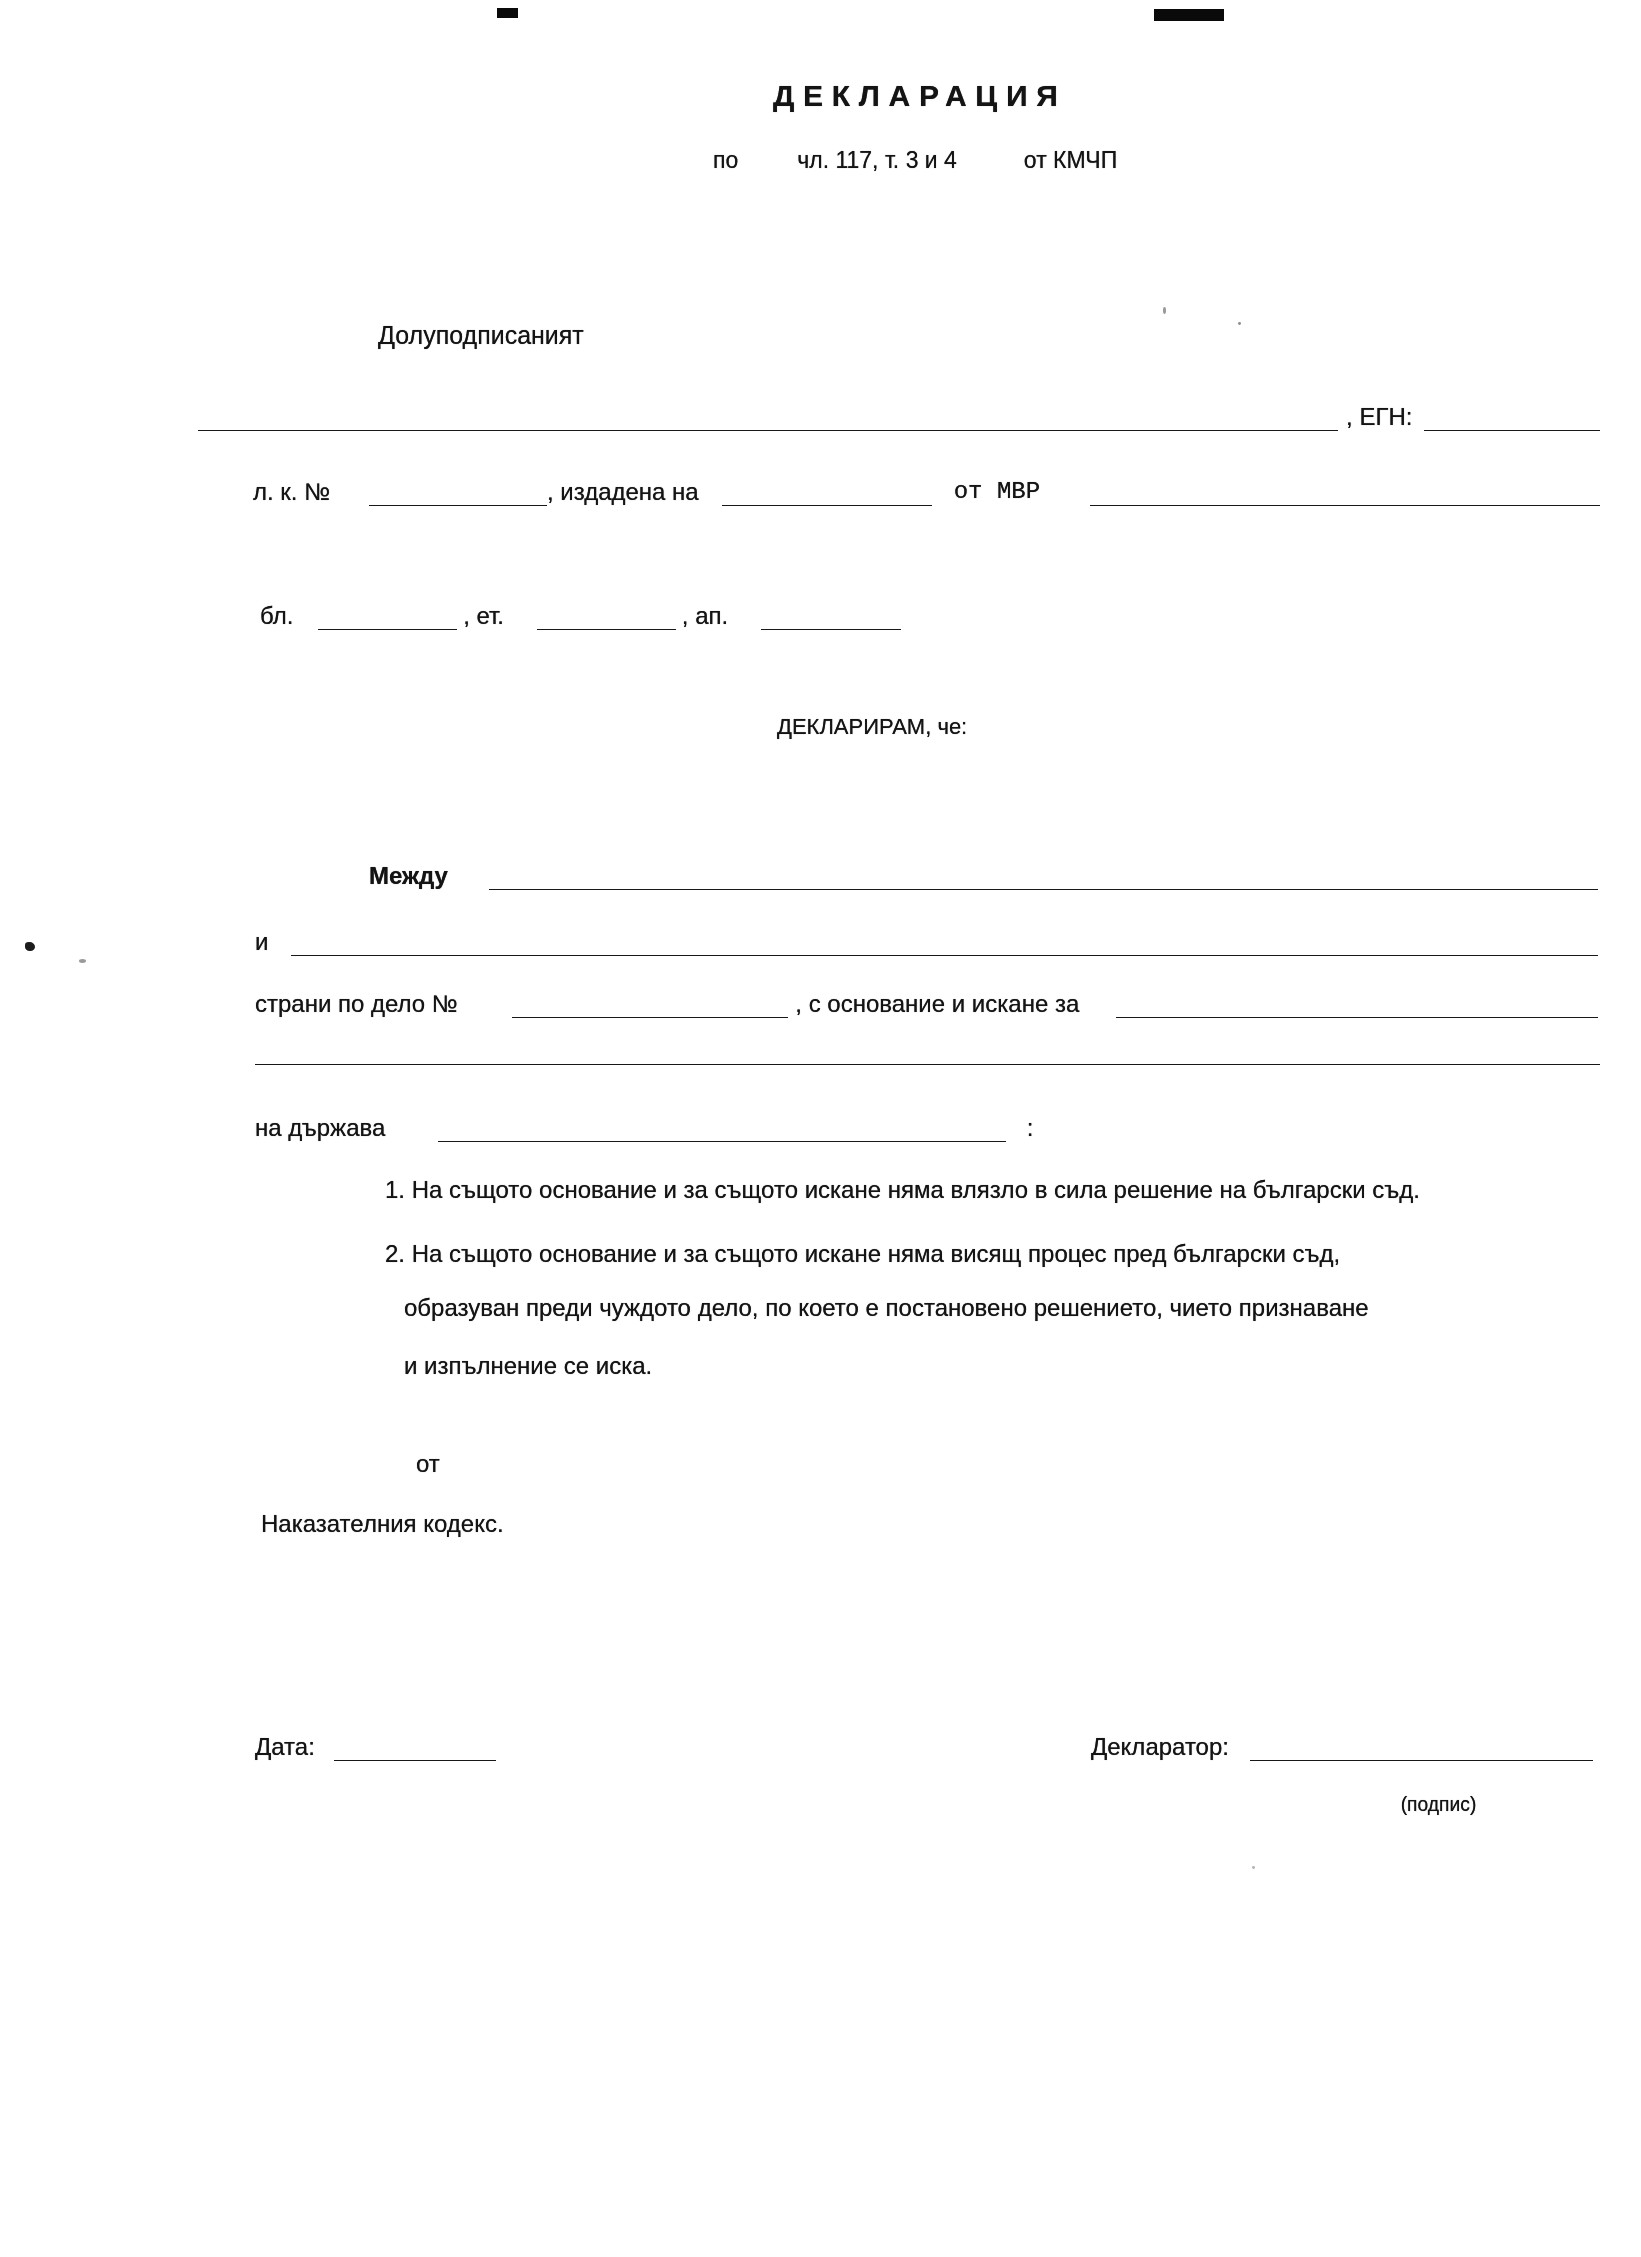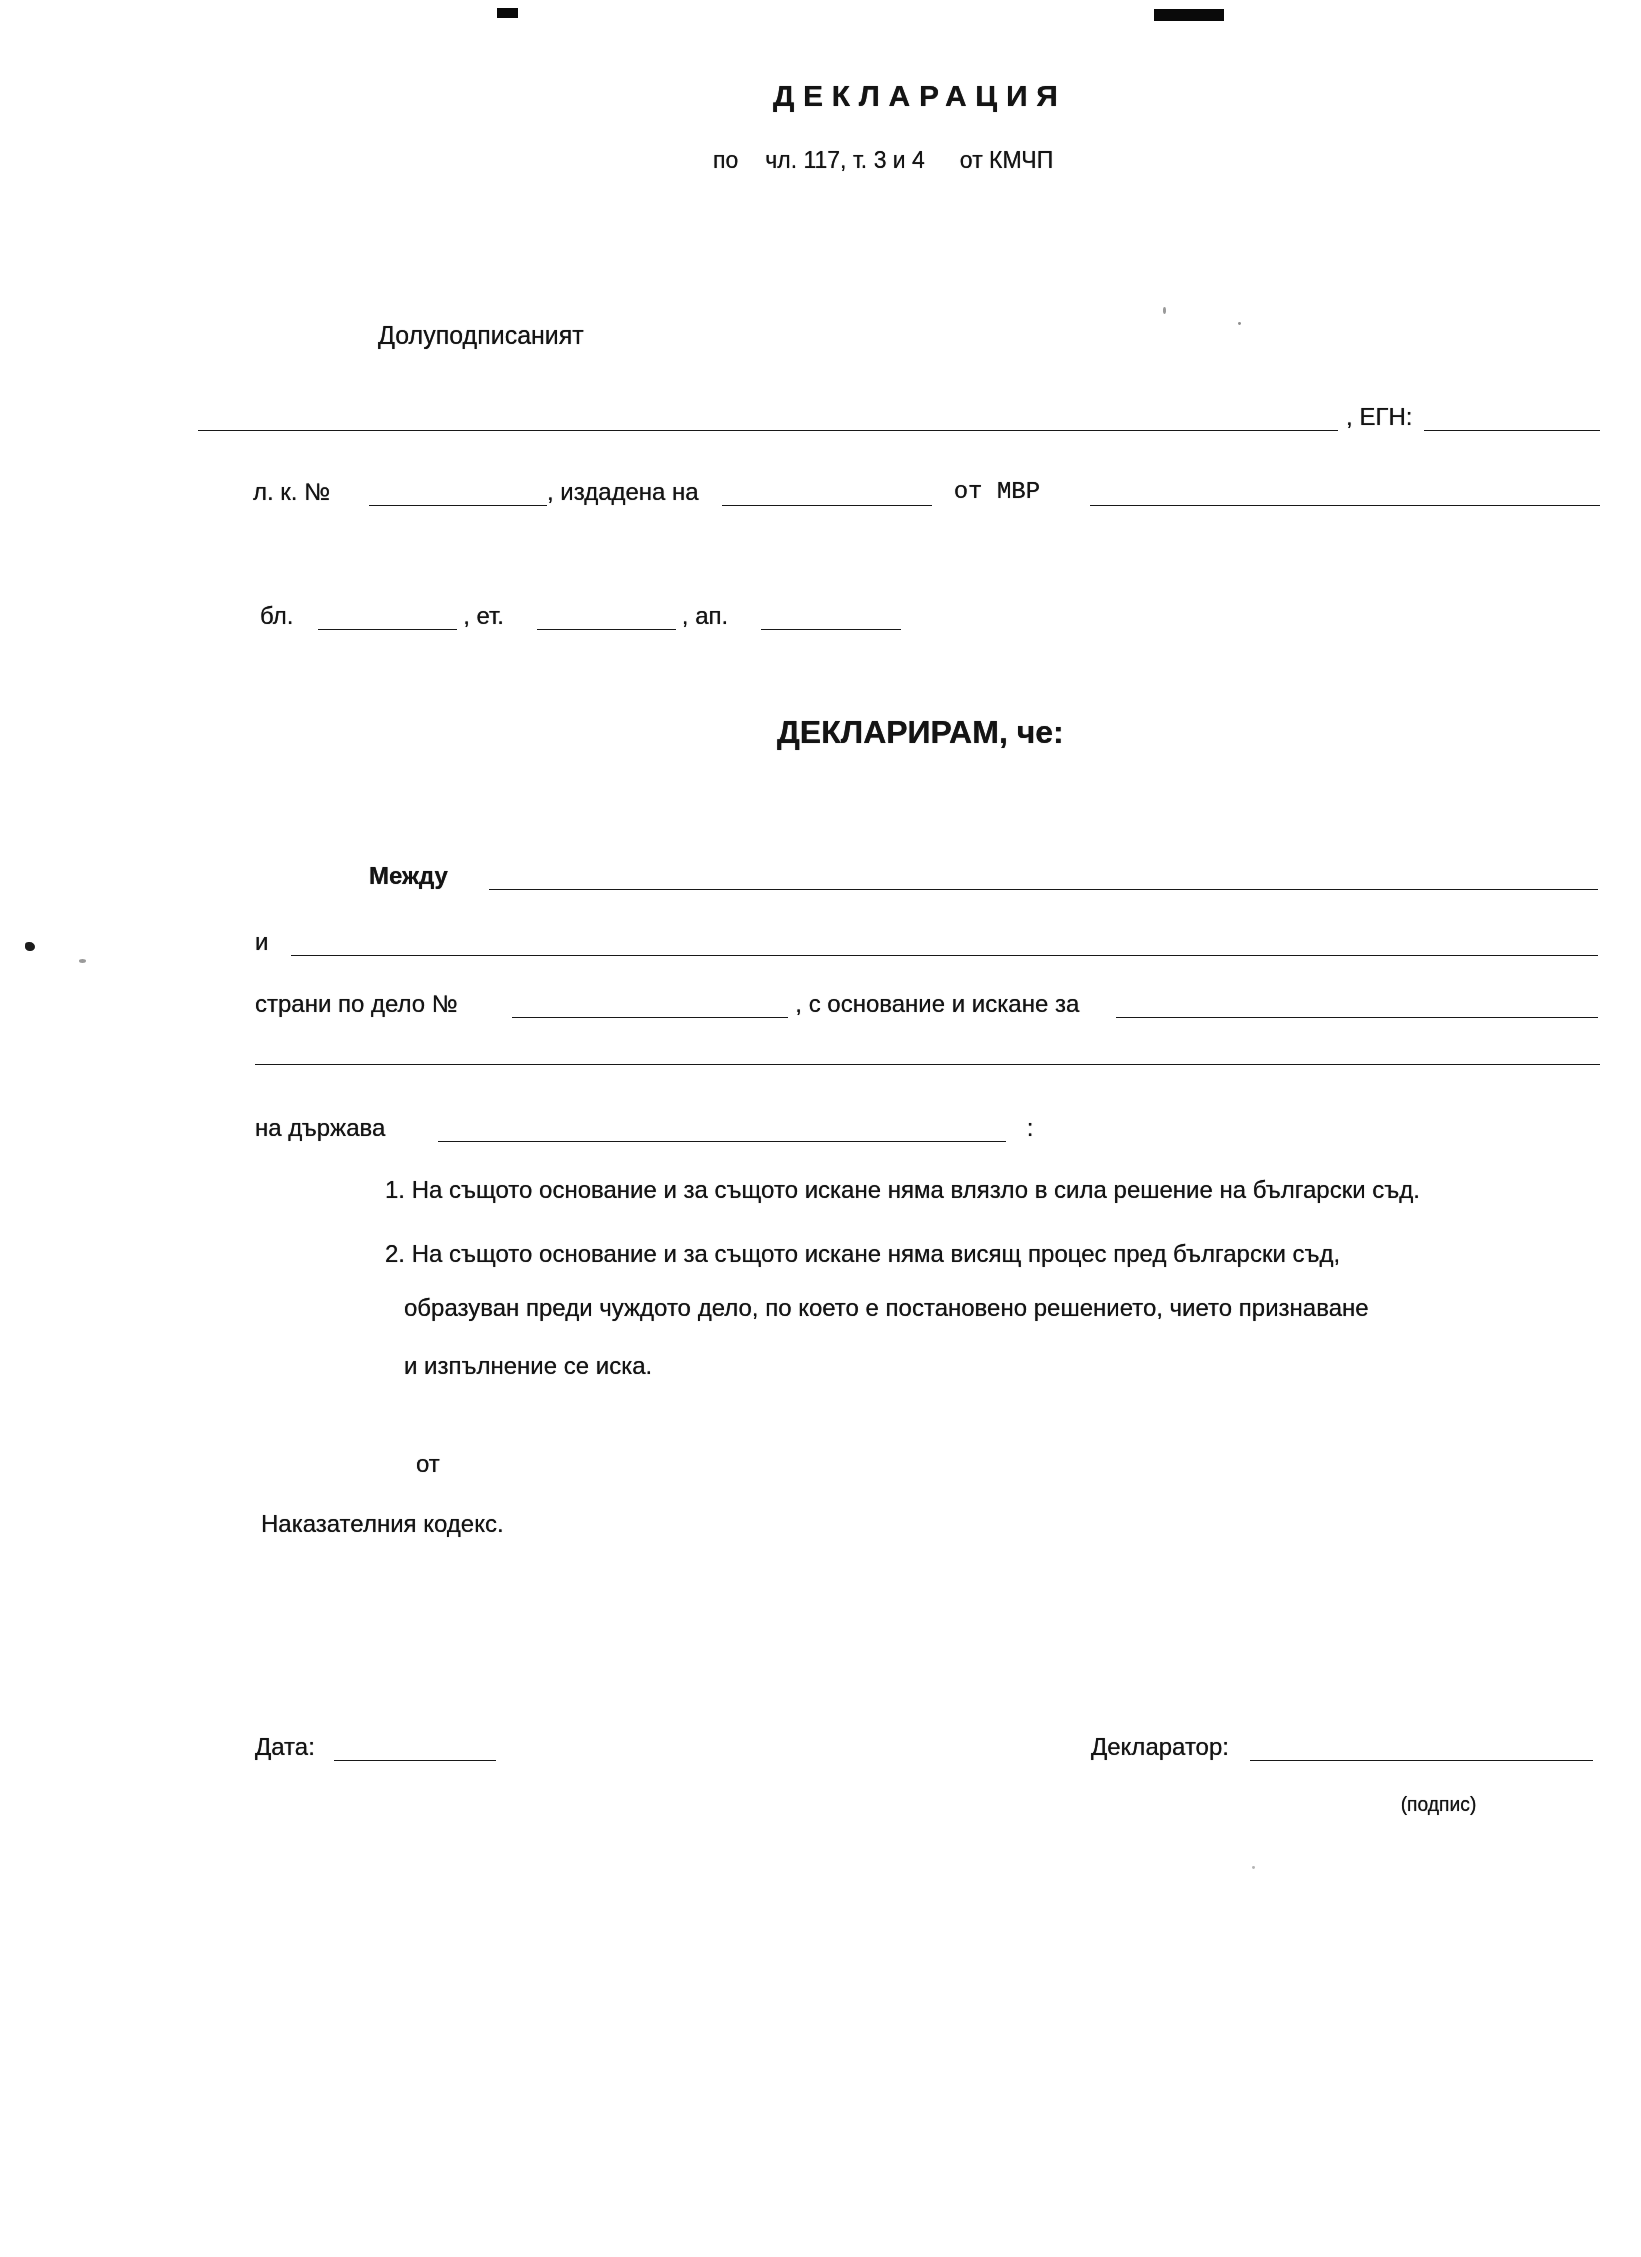--- a/index.html
+++ b/index.html
@@ -8,37 +8,37 @@
     font-family:"Liberation Sans",sans-serif;color:#141414;overflow:hidden;
     font-size:24px;line-height:1.15;
   }
   .page .txt{text-shadow:0 0 0.7px rgba(0,0,0,0.8);white-space:pre;}
   .abs{position:absolute;white-space:pre;}
   .row{position:absolute;display:flex;align-items:flex-end;white-space:pre;}
   .bl{border-bottom:1.9px solid #181818;height:7.7px;display:inline-block;}
   .fill{flex:1 1 auto;}
   .title{font-size:30px;font-weight:700;letter-spacing:8.7px;}
   .subtitle{font-size:23px;display:flex;}
-  .heading{font-size:32px;font-weight:700;}
+  .heading{font-size:22px;font-weight:400;}
   .small{font-size:19.3px;}
   .mark{position:absolute;background:#0a0a0a;}
   .speck{position:absolute;border-radius:50%;}
   .hline{position:absolute;border-top:1.9px solid #181818;}
 </style>
 </head>
 <body>
 
 <div class="page">
 
   <div class="mark" style="left:497px;top:7.7px;width:21px;height:10.6px;"></div>
   <div class="mark" style="left:1154px;top:8.7px;width:70px;height:12.6px;"></div>
 
   <div class="abs title txt" style="left:773px;top:79px;">ДЕКЛАРАЦИЯ</div>
 
-  <div class="abs subtitle" style="left:713px;top:147px;">
+  <div class="abs subtitle" style="left:713px;top:147px;gap:32px;">
     <span class="txt">по</span>
     <span class="txt" style="margin-left:27px;">чл. 117, т. 3 и 4</span>
     <span class="txt" style="margin-left:35px;">от КМЧП</span>
   </div>
 
   <div class="speck" style="left:1163px;top:307px;width:2.9px;height:6.8px;background:#9a9a9a;"></div>
   <div class="speck" style="left:1238px;top:322px;width:2.9px;height:2.9px;background:#8f8f8f;"></div>
 
   <div class="abs txt" style="left:378px;top:321px;font-size:25px;">Долуподписаният</div>
 

